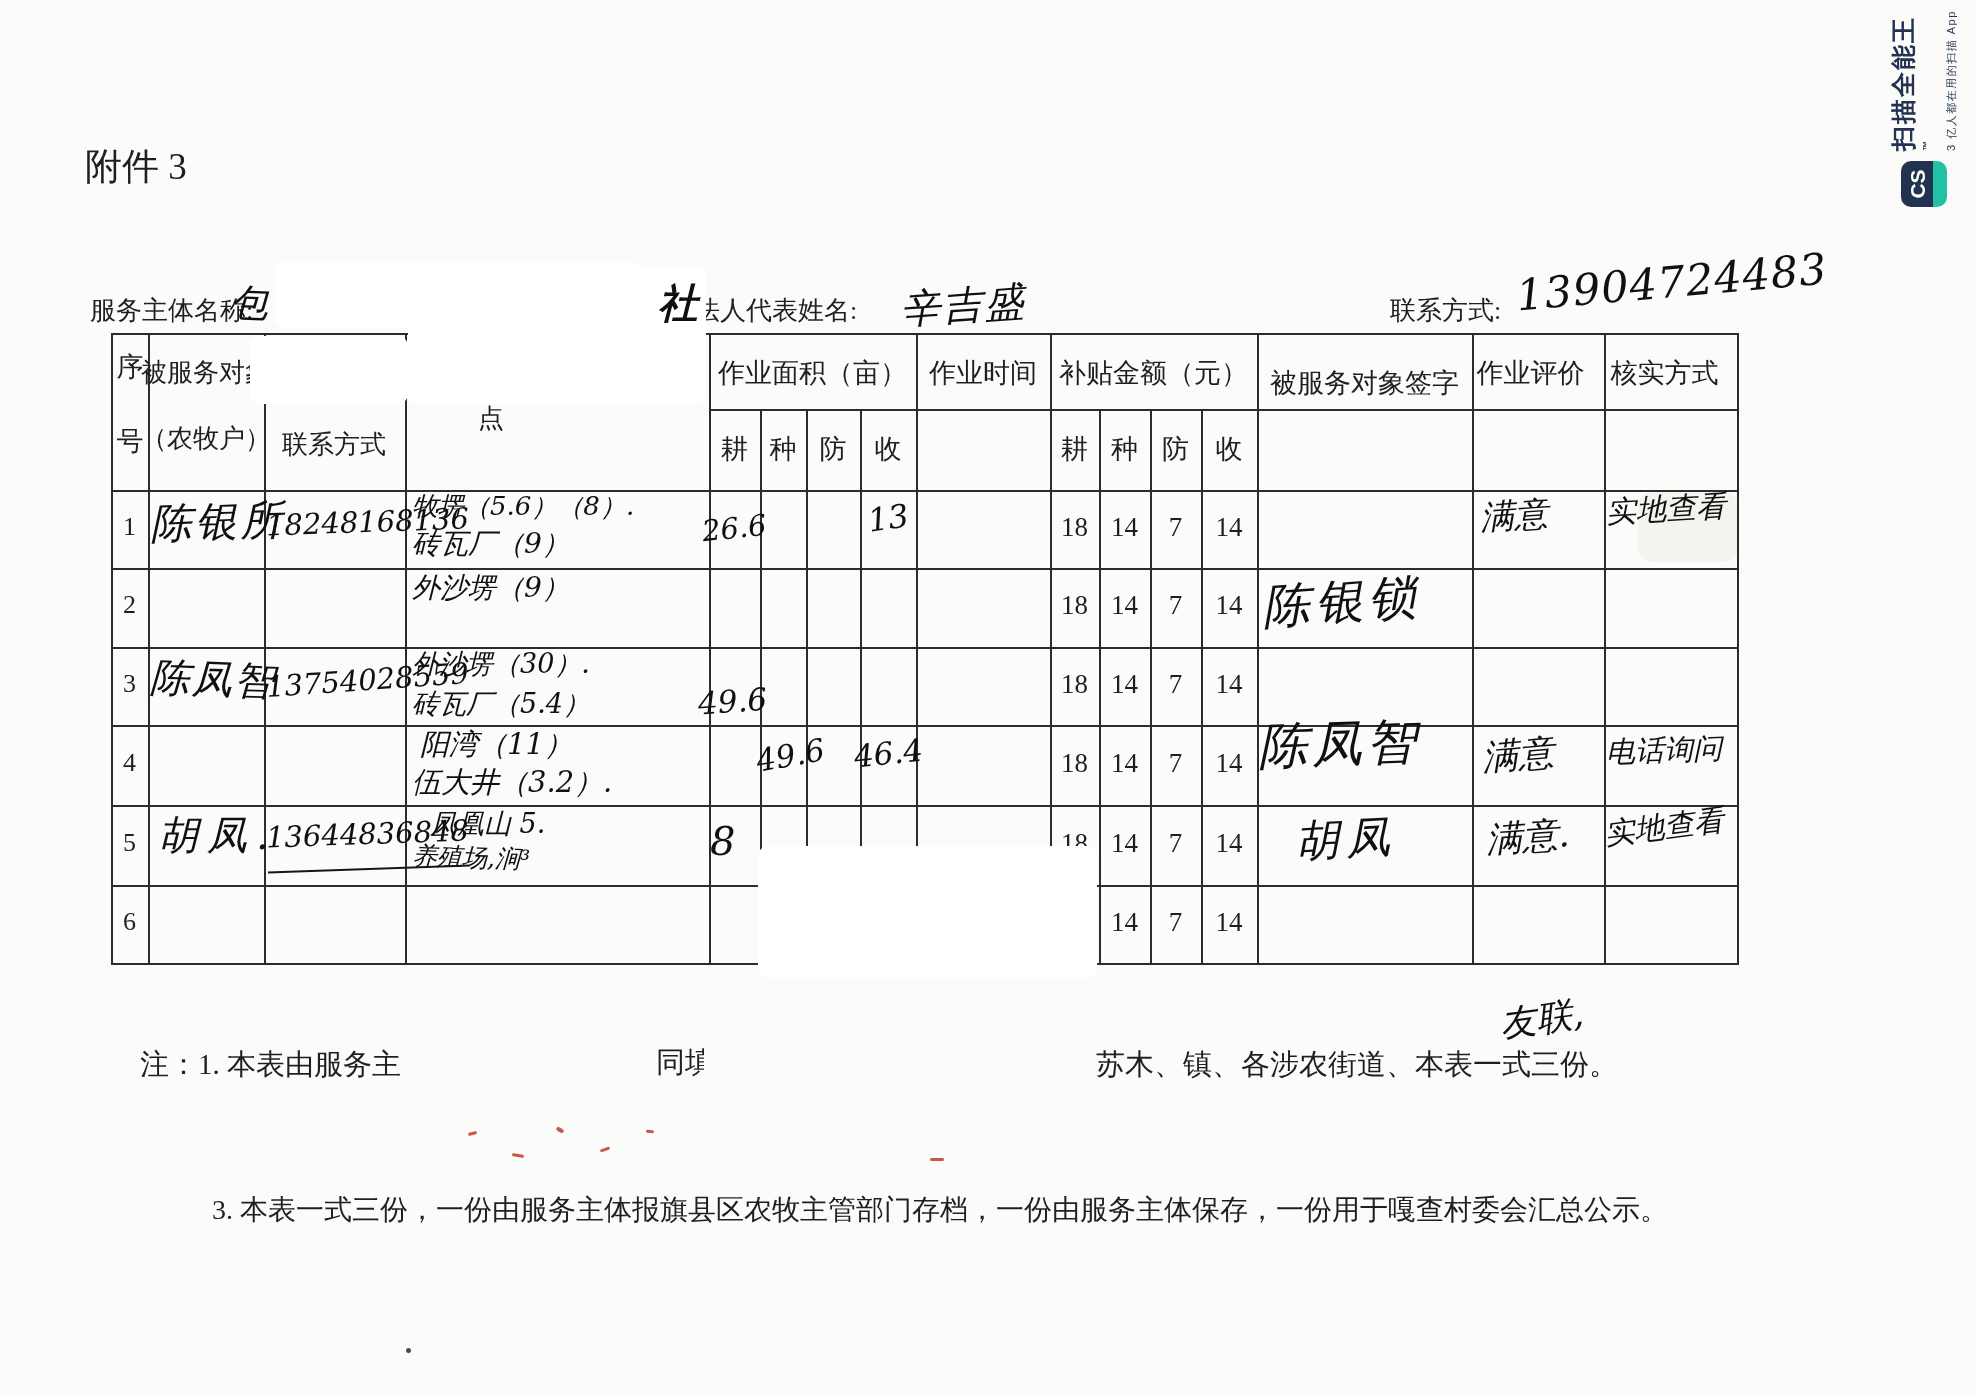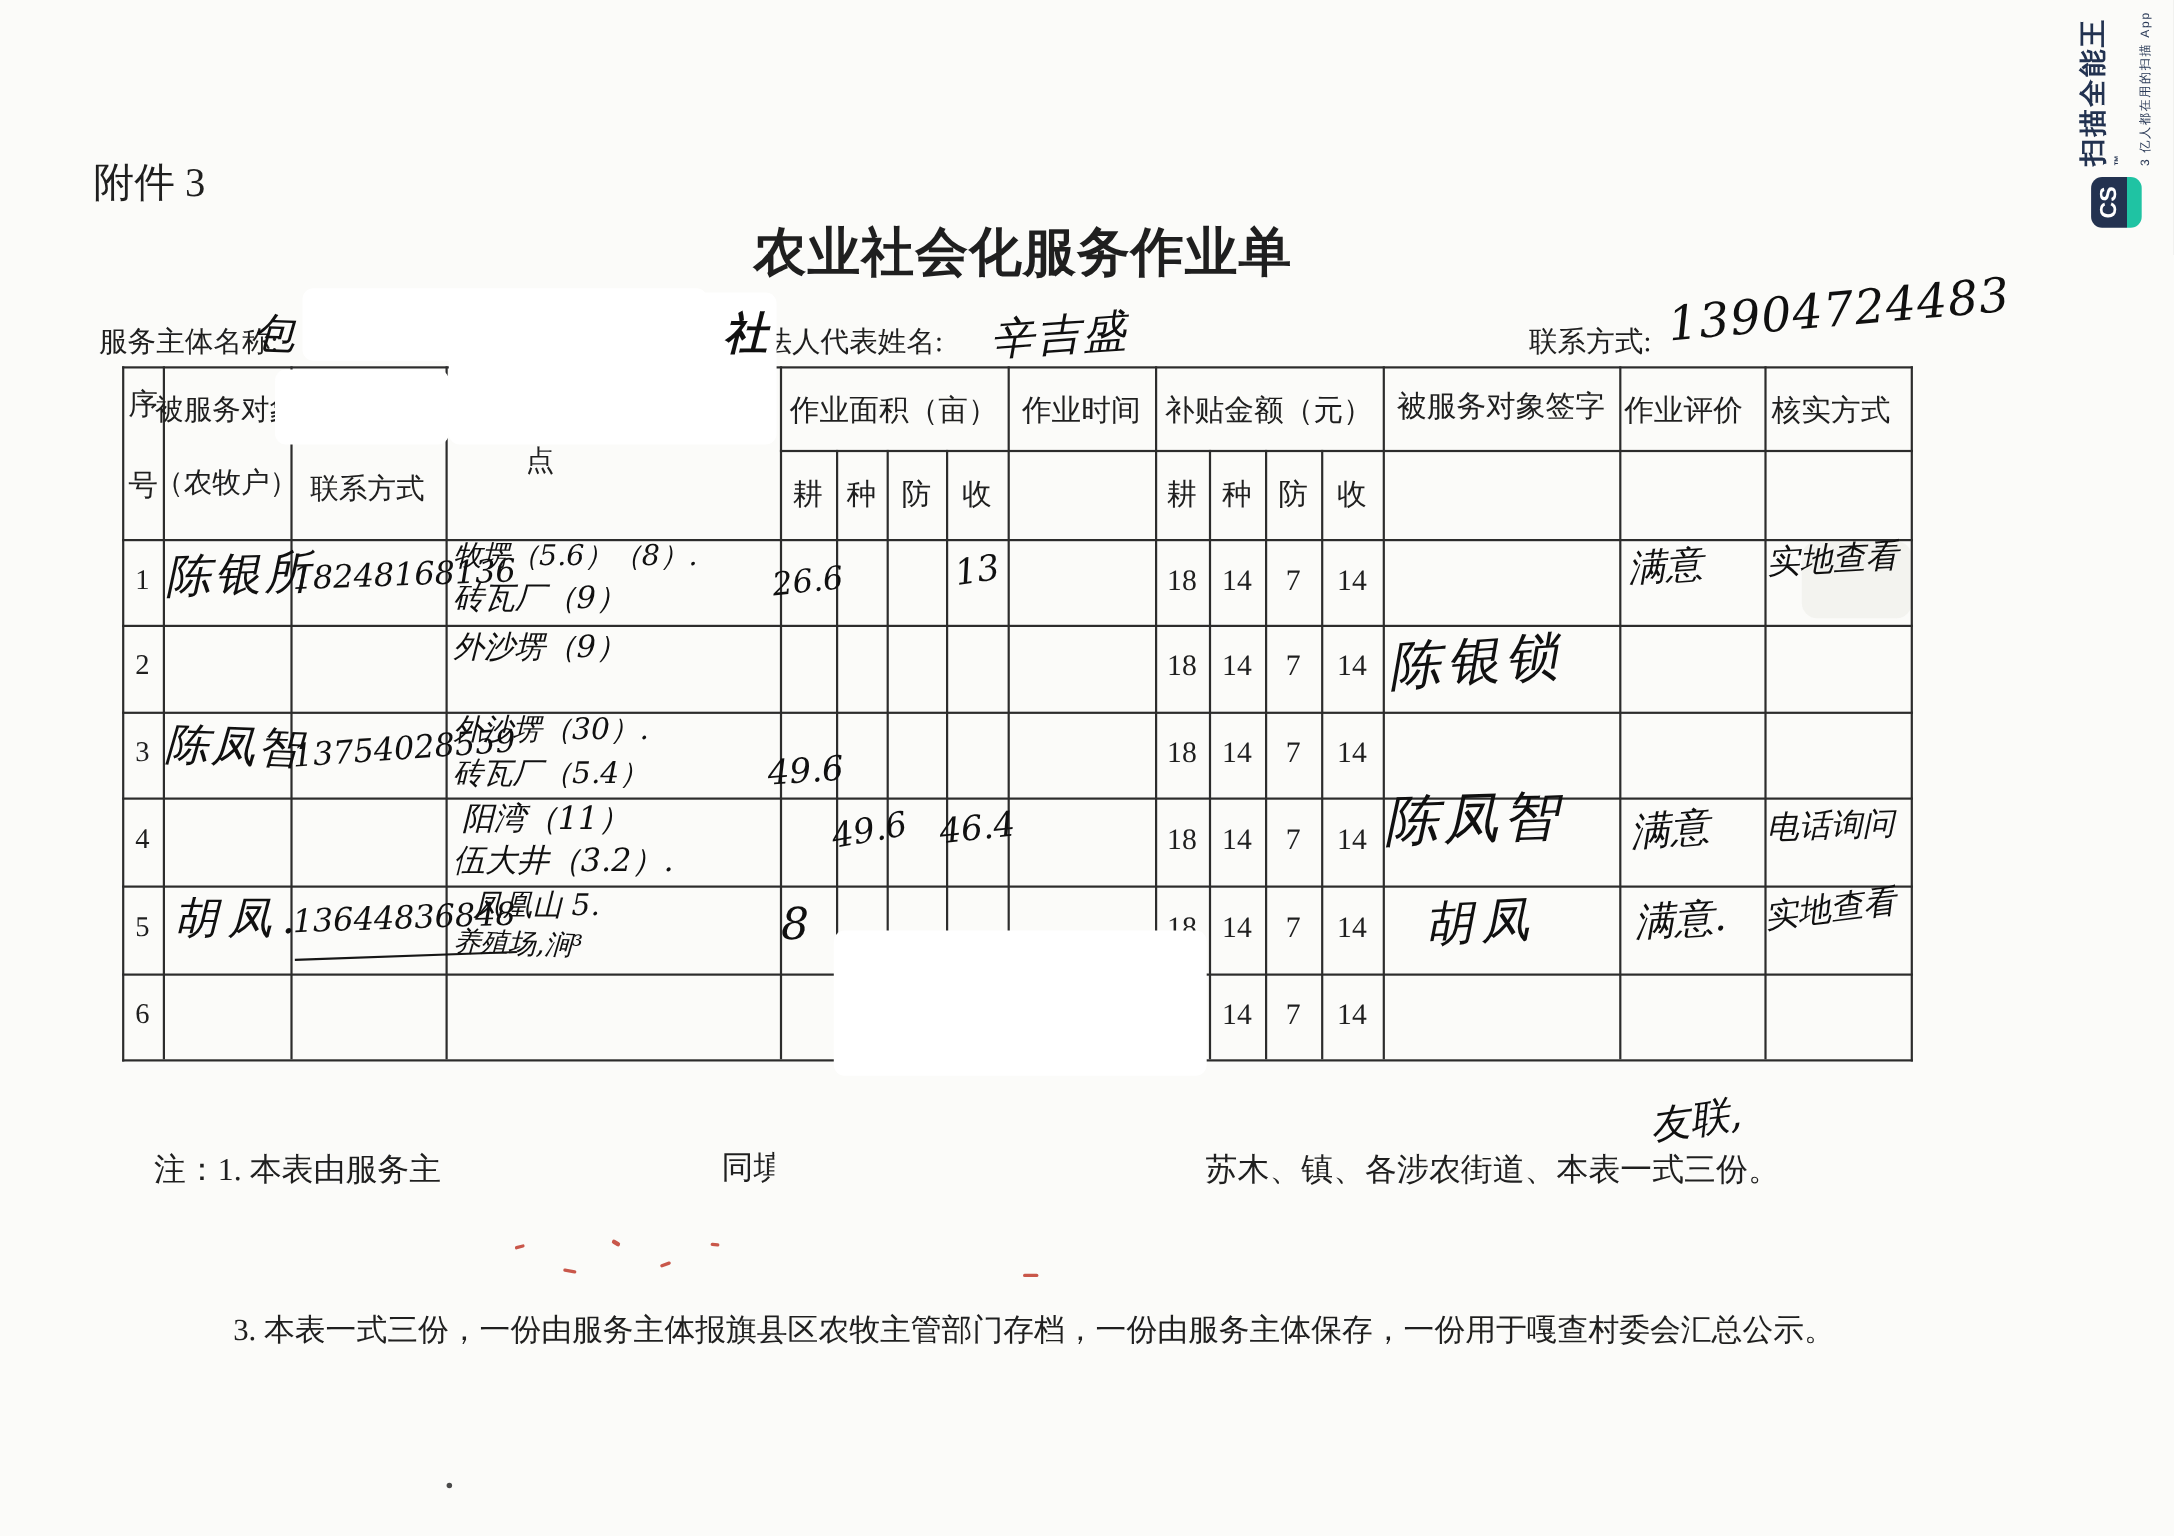--- a/index.html
+++ b/index.html
@@ -50,21 +50,20 @@
     <div class="wm-logo">
       <span>CS</span>
     </div>
     <div class="wm-col">
       <span class="wm-brand"><span>扫描全能王</span><sup class="wm-tm">™</sup></span>
       <span class="wm-tagline">3 亿人都在用的扫描 App</span>
     </div>
   </div>
 
   <div class="t pt" style="left:85px;top:146px;font-size:37px;">附件 3</div>
-  <div class="t pt ctr" style="left:620px;top:202px;width:620px;font-size:48px;font-weight:bold;letter-spacing:1px;">农业社会化服务作业单</div>
 
   <div class="t pt" style="left:90px;top:296px;font-size:26px;">服务主体名称:</div>
   <div class="t hw" style="left:230px;top:282px;font-size:38px;transform:rotate(2deg);">包</div>
   <div class="t hw" style="left:658px;top:280px;font-size:40px;font-weight:bold;">社</div>
   <div class="t pt" style="left:694px;top:296px;font-size:26px;">法人代表姓名:</div>
   <div class="t hw" style="left:900px;top:282px;font-size:40px;transform:rotate(-4deg);letter-spacing:2px;">辛吉盛</div>
   <div class="t pt" style="left:1390px;top:296px;font-size:26px;">联系方式:</div>
   <div class="t hw" style="left:1516px;top:258px;font-size:43px;transform:rotate(-5deg);letter-spacing:1px;">13904724483</div>
 
   <div>
@@ -102,21 +101,21 @@
 
   <div class="t pt ctr" style="left:111px;top:352px;width:38px;font-size:27px;">序</div>
   <div class="t pt ctr" style="left:111px;top:426px;width:38px;font-size:27px;">号</div>
   <div class="t pt ctr" style="left:140px;top:358px;width:132px;font-size:26px;">被服务对象</div>
   <div class="t pt ctr" style="left:136px;top:424px;width:140px;font-size:26px;">（农牧户）</div>
   <div class="t pt" style="left:282px;top:430px;font-size:26px;">联系方式</div>
   <div class="t pt" style="left:478px;top:404px;font-size:26px;">点</div>
   <div class="t pt ctr" style="left:709px;top:358px;width:207px;font-size:27px;">作业面积（亩）</div>
   <div class="t pt ctr" style="left:916px;top:358px;width:134px;font-size:27px;">作业时间</div>
   <div class="t pt ctr" style="left:1050px;top:358px;width:207px;font-size:27px;">补贴金额（元）</div>
-  <div class="t pt ctr" style="left:1257px;top:354px;width:215px;font-size:27px;">被服务对象签字</div>
+  <div class="t pt ctr" style="left:1257px;top:368px;width:215px;font-size:27px;">被服务对象签字</div>
   <div class="t pt ctr" style="left:1472px;top:358px;width:117px;font-size:27px;">作业评价</div>
   <div class="t pt ctr" style="left:1604px;top:358px;width:121px;font-size:27px;">核实方式</div>
 
   <div class="t pt ctr" style="left:709px;top:434px;width:51px;font-size:27px;">耕</div>
   <div class="t pt ctr" style="left:760px;top:434px;width:46px;font-size:27px;">种</div>
   <div class="t pt ctr" style="left:806px;top:434px;width:54px;font-size:27px;">防</div>
   <div class="t pt ctr" style="left:860px;top:434px;width:56px;font-size:27px;">收</div>
 
   <div class="t pt ctr" style="left:1050px;top:434px;width:49px;font-size:27px;">耕</div>
   <div class="t pt ctr" style="left:1099px;top:434px;width:51px;font-size:27px;">种</div>

